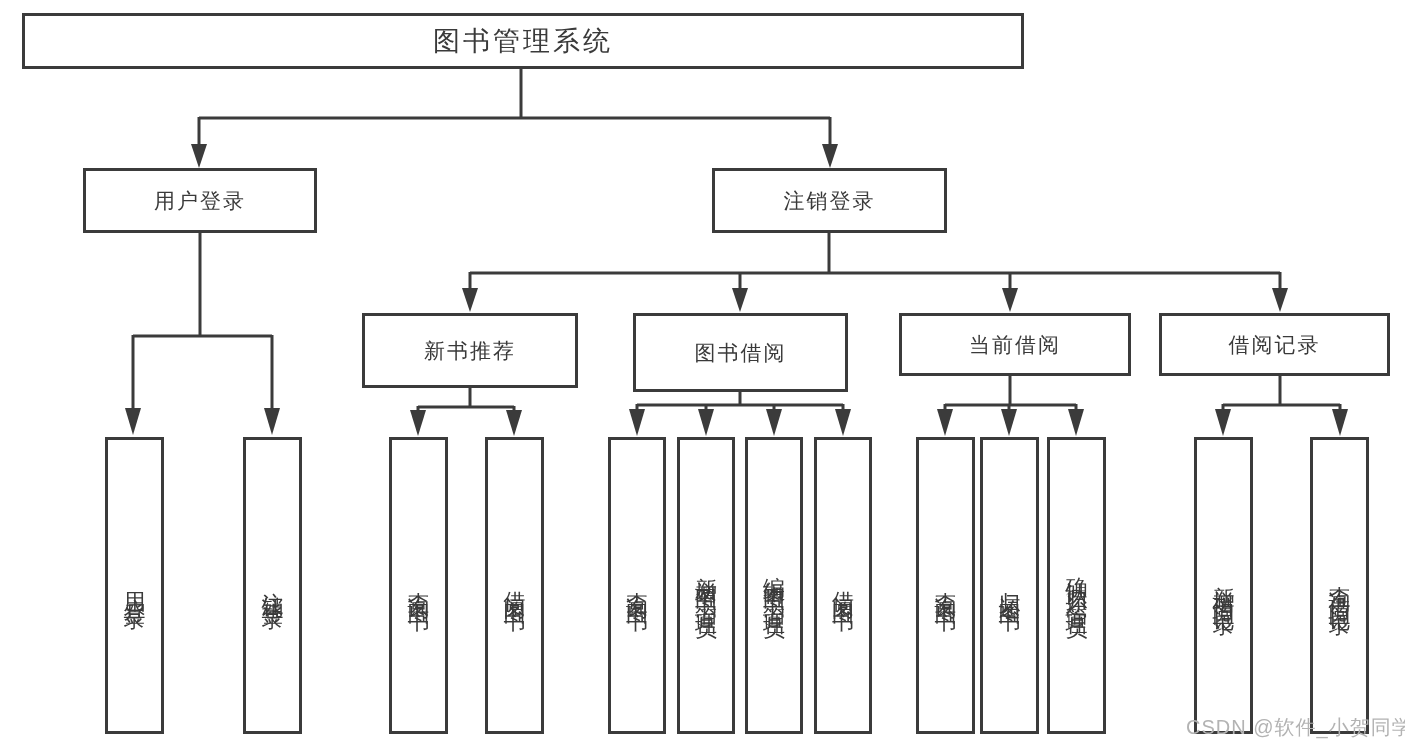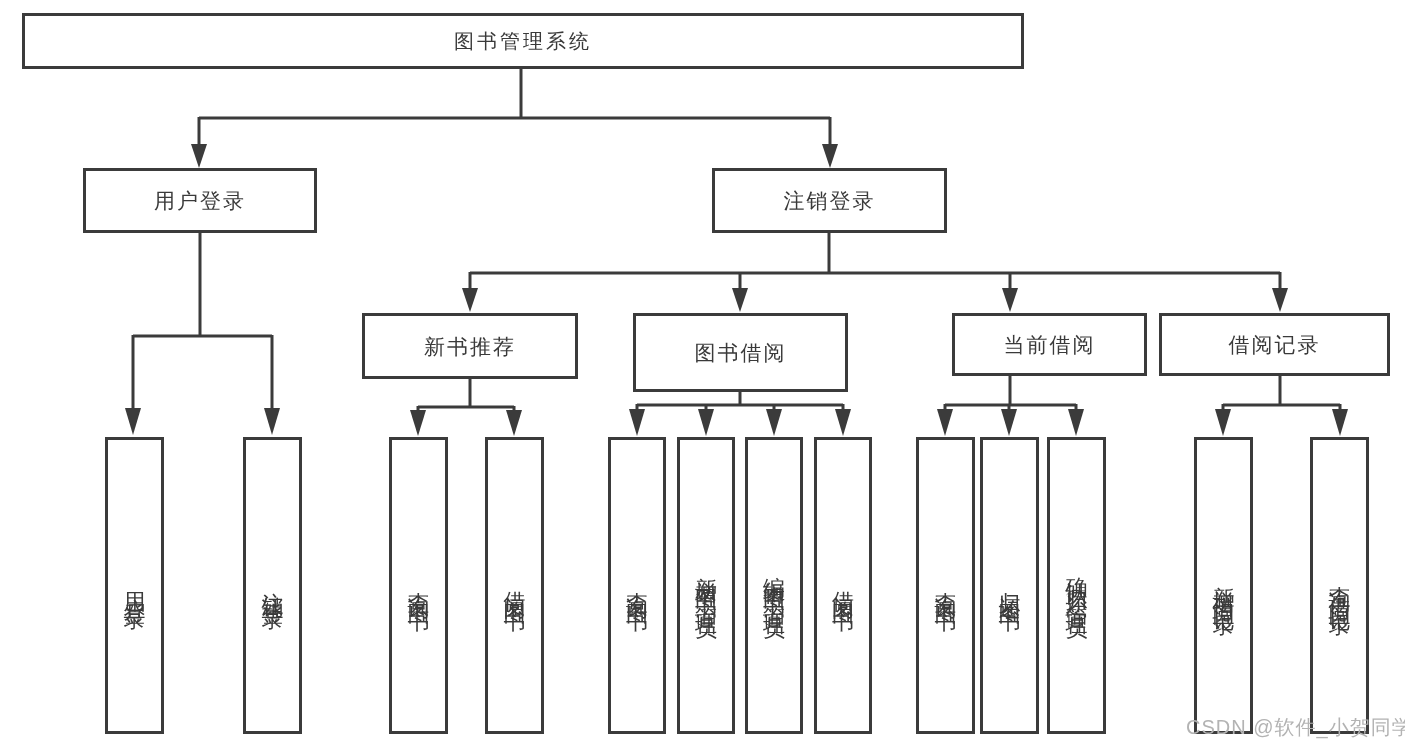--- a/index.html
+++ b/index.html
@@ -28,21 +28,21 @@
     color: #3a3a3a;
     z-index: 2;
   }
   .box.h span {
     font-size: 21px;
     letter-spacing: 2px;
     white-space: nowrap;
     line-height: 1;
   }
   .box.root span {
-    font-size: 20px;
+    font-size: 27px;
     letter-spacing: 3px;
   }
   .box.v span {
     writing-mode: vertical-rl;
     text-orientation: mixed;
     font-size: 22px;
     letter-spacing: 6px;
     line-height: 1.1;
     white-space: nowrap;
   }
@@ -144,27 +144,27 @@
     <span>图书管理系统</span>
   </div>
 
   <div class="box h" style="left:83px;top:168px;width:234px;height:65px">
     <span>用户登录</span>
   </div>
   <div class="box h" style="left:712px;top:168px;width:235px;height:65px">
     <span>注销登录</span>
   </div>
 
-  <div class="box h" style="left:362px;top:313px;width:216px;height:66px">
+  <div class="box h" style="left:362px;top:313px;width:216px;height:75px">
     <span>新书推荐</span>
   </div>
   <div class="box h" style="left:633px;top:313px;width:215px;height:79px">
     <span>图书借阅</span>
   </div>
-  <div class="box h" style="left:952px;top:313px;width:195px;height:63px">
+  <div class="box h" style="left:899px;top:313px;width:232px;height:63px">
     <span>当前借阅</span>
   </div>
   <div class="box h" style="left:1159px;top:313px;width:231px;height:63px">
     <span>借阅记录</span>
   </div>
 
   <div class="box v" style="left:105px;top:437px;width:59px;height:297px">
     <span>用户登录</span>
   </div>
   <div class="box v" style="left:243px;top:437px;width:59px;height:297px">

